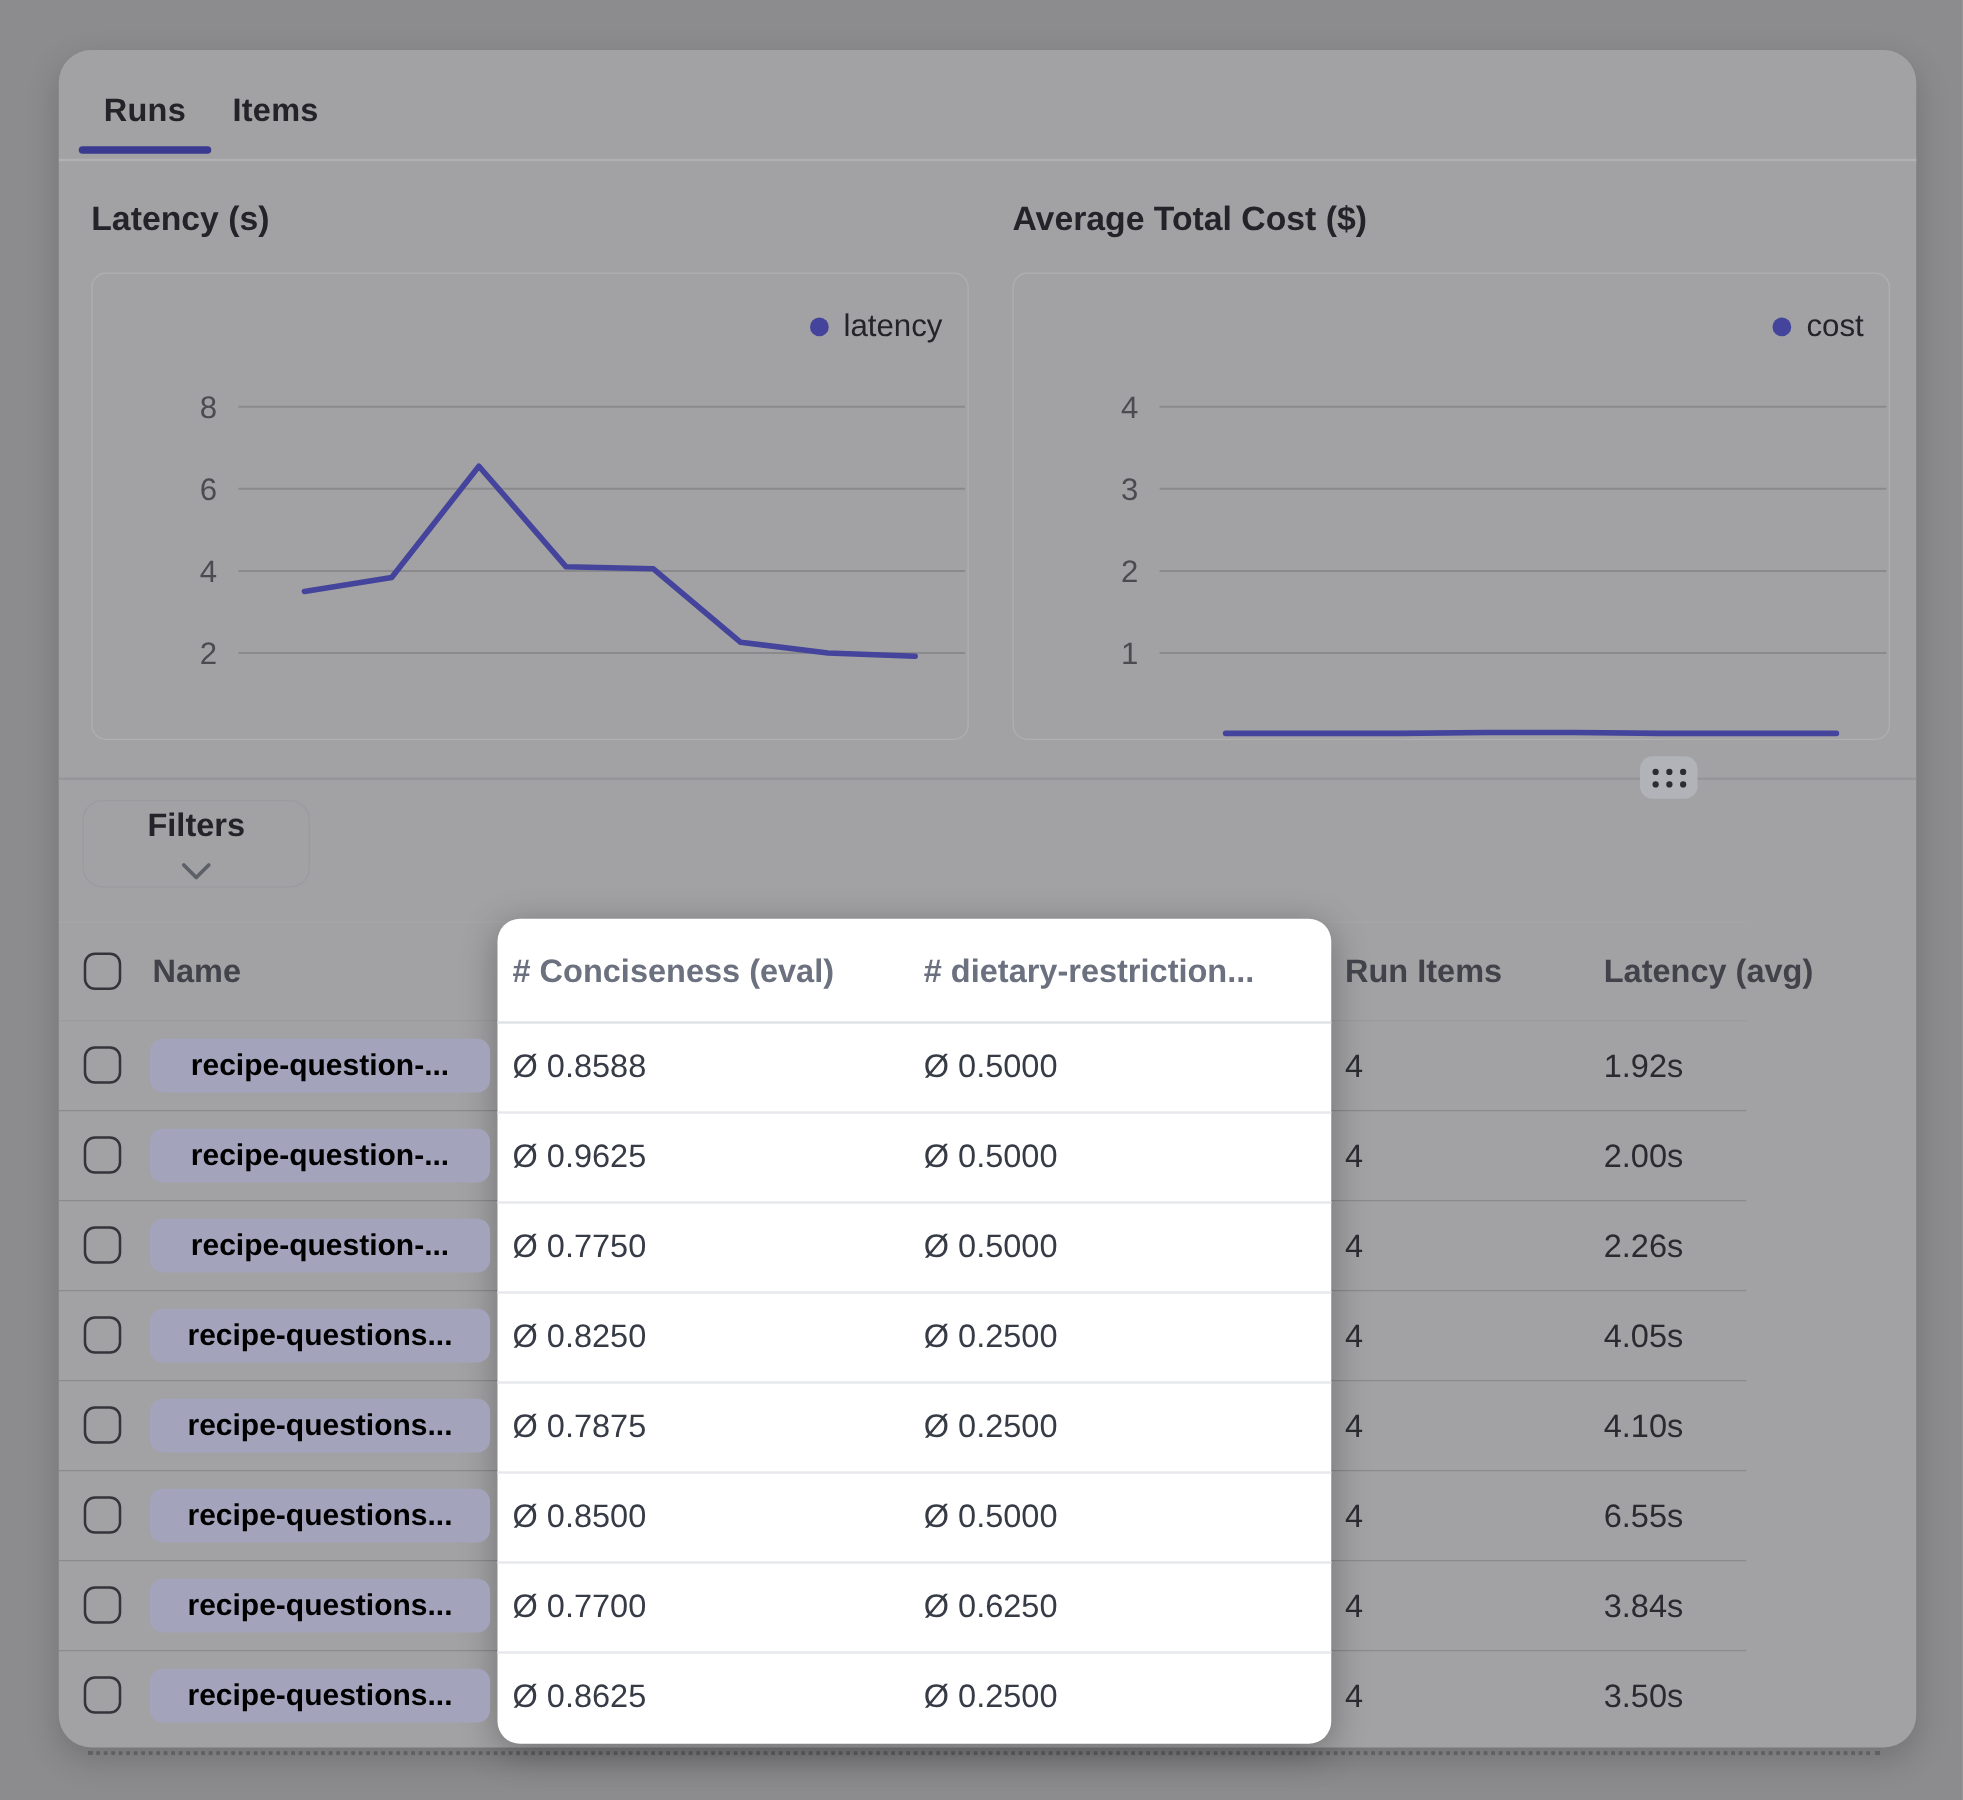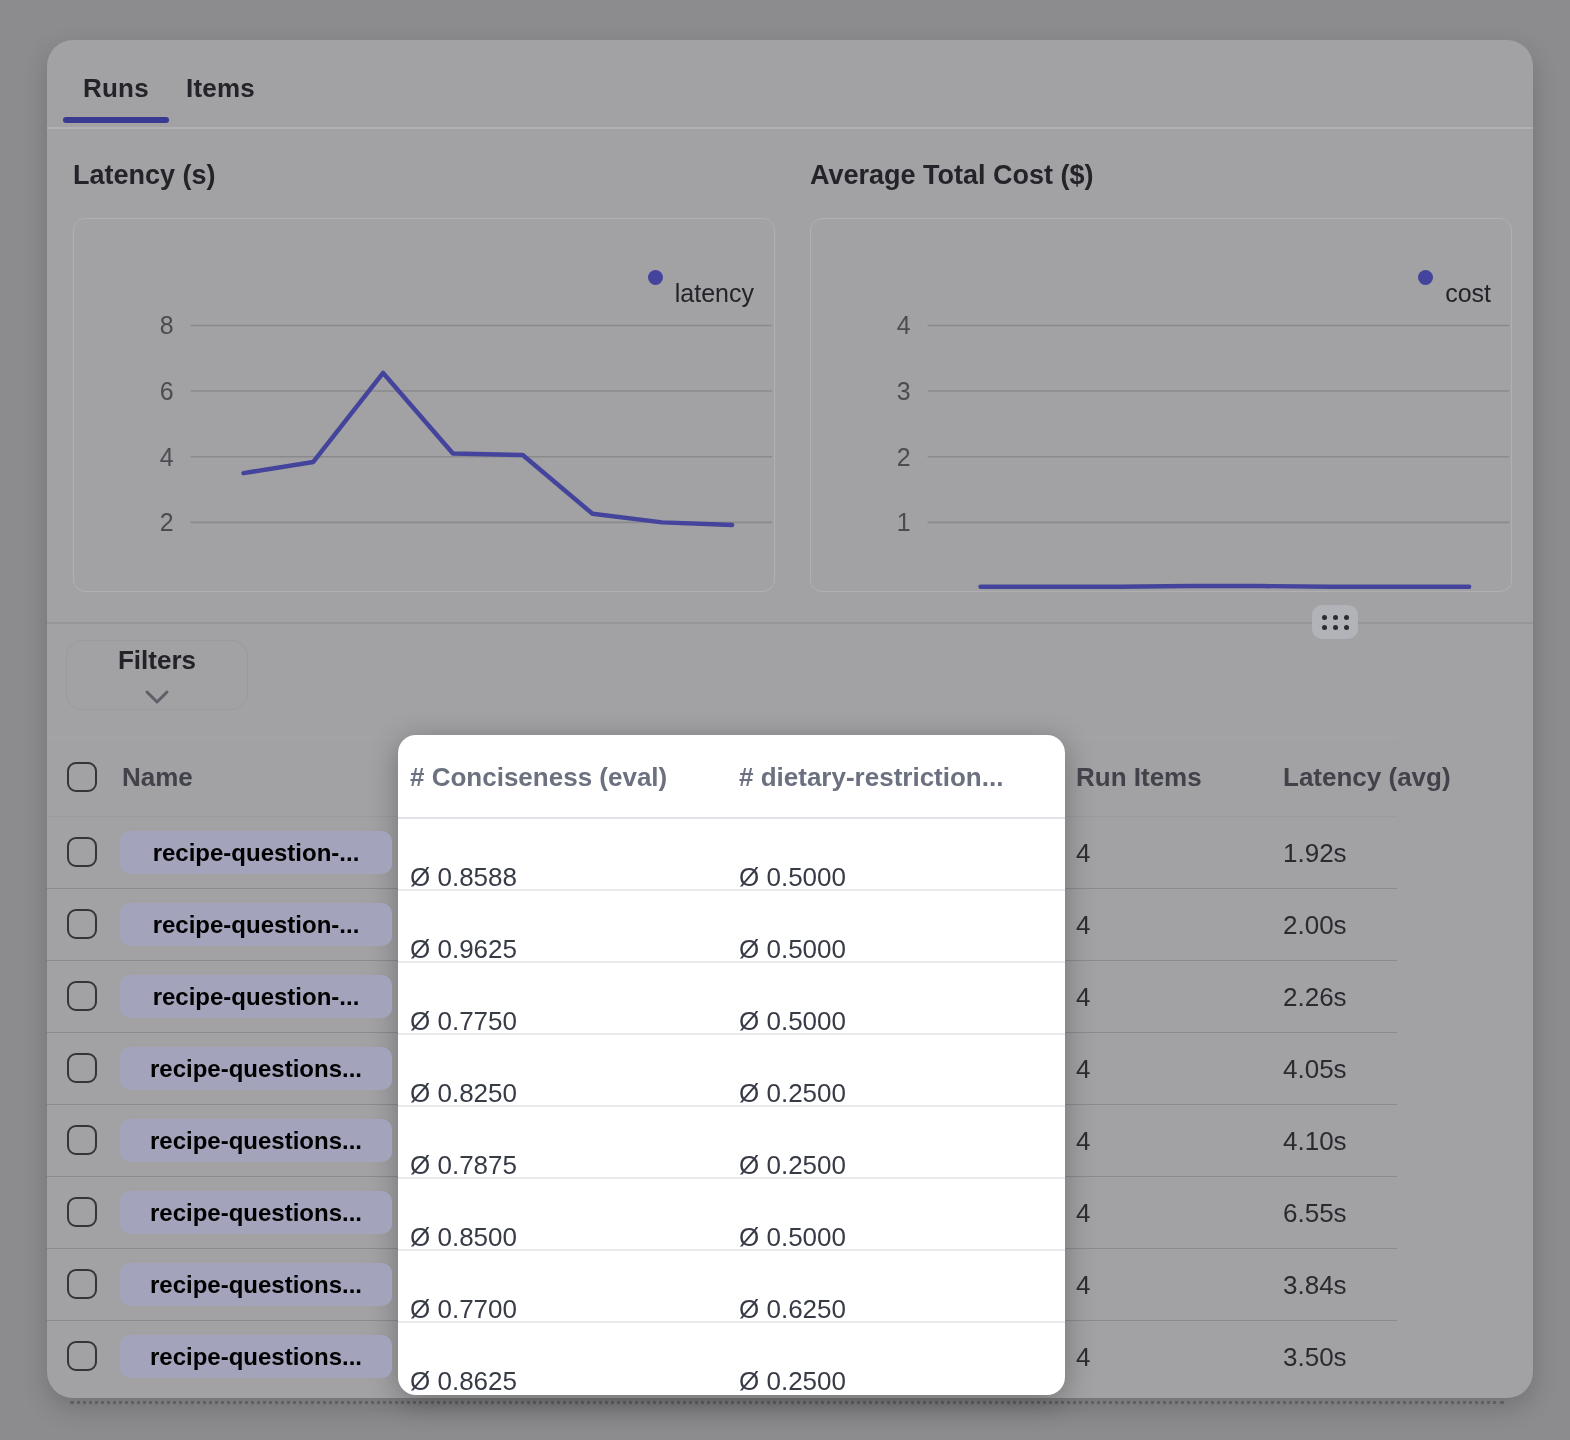--- a/index.html
+++ b/index.html
@@ -25,21 +25,21 @@
   .t-cost{left:763px;}
   .chart-box{
     position:absolute;top:178px;width:702px;height:374px;
     border:1.5px solid #b0b0b3;border-radius:12px;box-sizing:border-box;
   }
   .box-latency{left:26px;}
   .box-cost{left:763px;}
   .chart-box svg{position:absolute;left:0;top:0;width:100%;height:100%;}
   .legend{position:absolute;top:28px;right:20px;display:flex;align-items:center;gap:12px;}
   .legend-dot{width:15px;height:15px;border-radius:50%;background:#44449c;}
-  .legend-label{font-size:25px;color:#232329;font-weight:500;margin-top:32px;}
+  .legend-label{font-size:25px;color:#232329;font-weight:500;}
   
   .section-divider{position:absolute;left:0;top:582px;width:100%;height:1.5px;background:#95959a;}
   .drag-handle{
     position:absolute;left:1265px;top:565px;width:46px;height:34px;border-radius:10px;
     background:#b1b3b8;display:flex;align-items:center;justify-content:center;
   }
   .dots{display:grid;grid-template-columns:repeat(3,5px);grid-template-rows:repeat(2,5px);gap:5px 6px;}
   .dots i{width:5px;height:5px;border-radius:50%;background:#2c2c32;}
   
   .filters-btn{
@@ -67,21 +67,21 @@
     position:absolute;left:20px;top:20px;width:30px;height:30px;border-radius:9px;
     border:2.5px solid #34343b;box-sizing:border-box;z-index:10;
   }
   .thead .cb{top:24px;}
   .pill{
     position:absolute;left:73px;top:14px;width:272px;height:43px;border-radius:10px;
     background:#a3a3bc;color:#000000;font-size:24px;font-weight:700;
     display:flex;align-items:center;justify-content:center;z-index:10;white-space:nowrap;overflow:hidden;
   }
   .cell{position:absolute;top:50%;transform:translateY(-50%);font-size:26px;z-index:10;white-space:nowrap;}
-  .cell.lit{color:#363b46;margin-top:24px;}
+  .cell.lit{color:#363b46;}
   .cell.dim{color:#2a2a31;}
   .x-name{left:75px;}
   .x-conc{left:363px;}
   .x-diet{left:692px;}
   .x-run{left:1029px;}
   .x-lat{left:1236px;}
   
   .bottom-dots{position:absolute;left:70px;top:1401px;width:1434px;height:0;
     border-top:3px dotted rgba(55,55,62,0.40);}
 </style>

